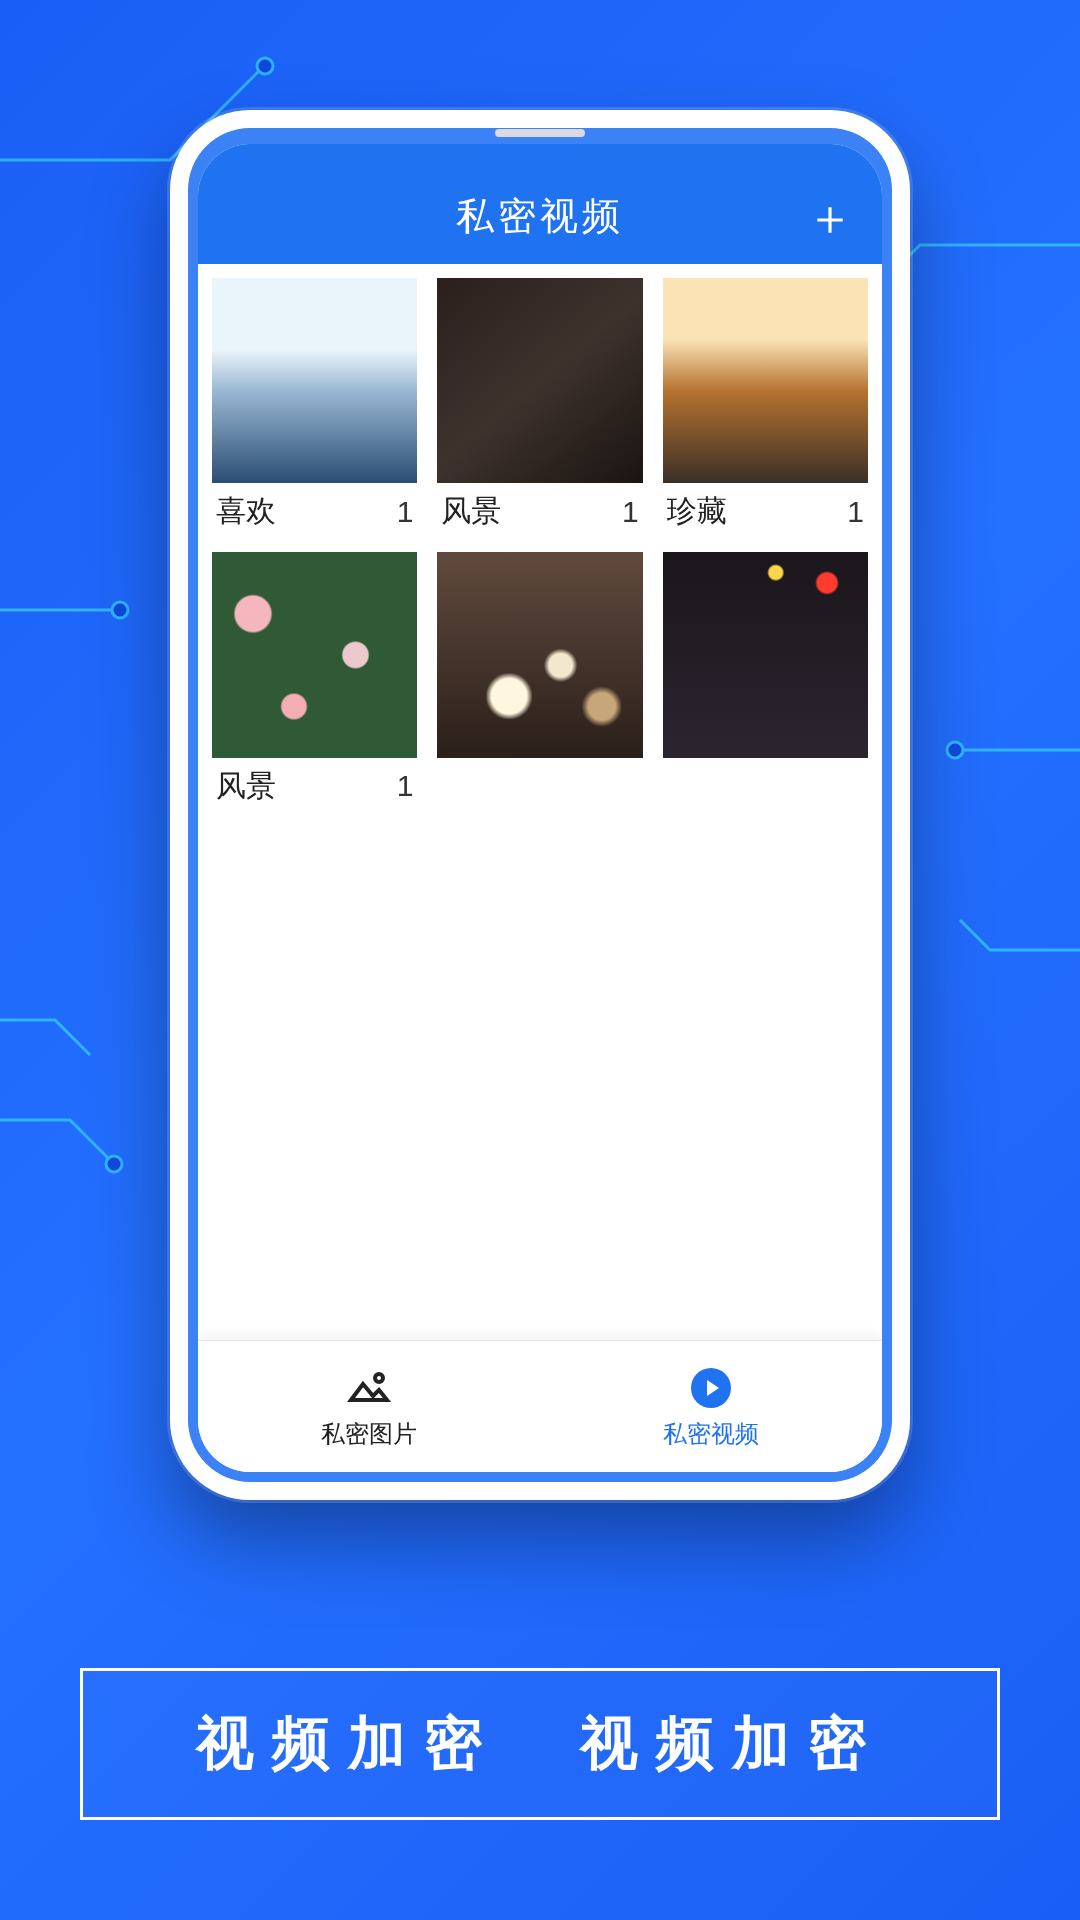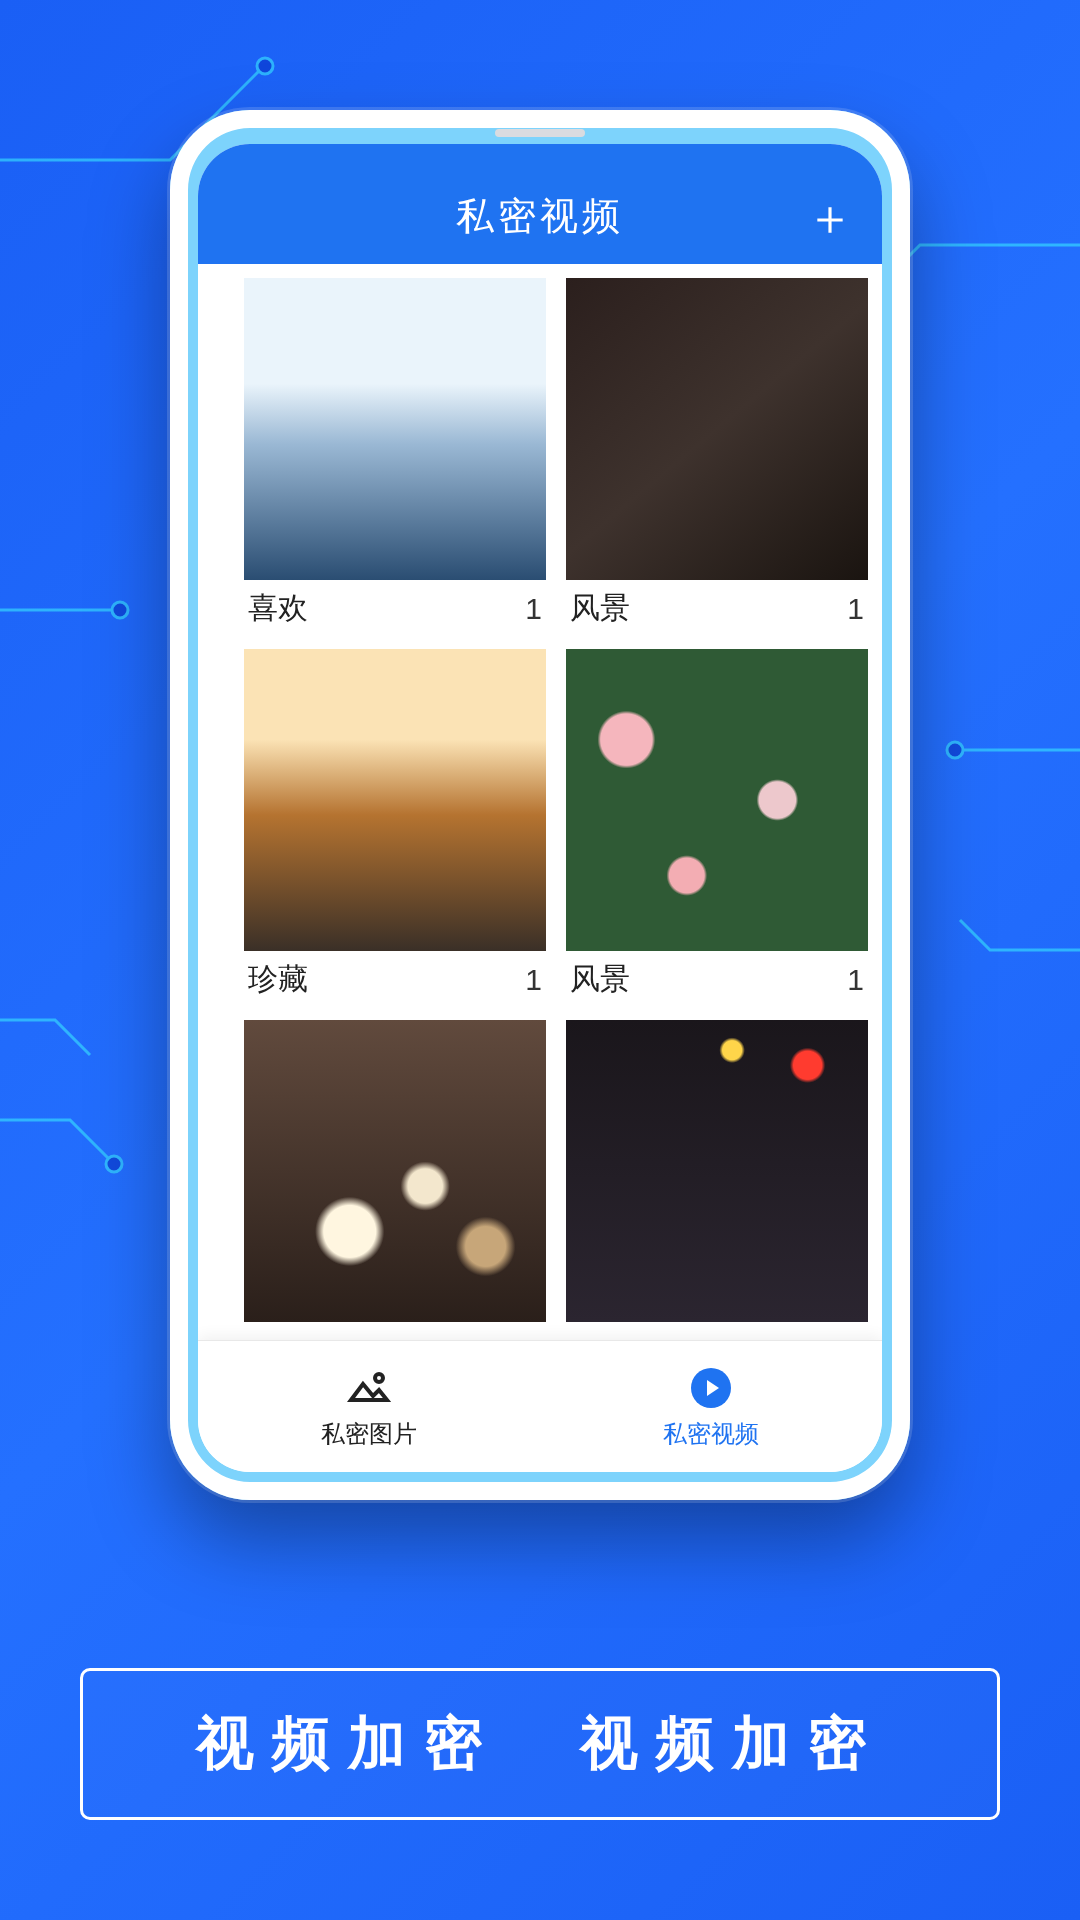--- a/index.html
+++ b/index.html
@@ -16,21 +16,21 @@
 .circuit svg { width: 100%; height: 100%; }
 
 
 .phone {
   position: absolute;
   left: 50%;
   top: 110px;
   transform: translateX(-50%);
   width: 740px;
   height: 1390px;
-  background: #7dd3fc;
+  background: #3b82f6;
   border-radius: 80px;
   box-shadow:
     0 0 0 3px rgba(255,255,255,.15),
     0 40px 80px rgba(0,0,0,.35),
     inset 0 0 0 18px #ffffff;
   padding: 34px 28px 28px;
   text-align: right;
 }
 .phone-top {
   position: absolute;
@@ -66,23 +66,22 @@
 }
 .add-btn svg { width: 38px; height: 38px; stroke: #fff; }
 
 .gallery {
   flex: 1;
   overflow: hidden;
   padding: 14px 14px 0;
 }
 .grid {
   display: grid;
-  grid-template-columns: 1fr 1fr;
+  grid-template-columns: 1fr 1fr 1fr;
   gap: 16px 20px;
-  margin-left: 32px;
 }
 .album { display: flex; flex-direction: column; }
 .thumb {
   width: 100%;
   aspect-ratio: 1/1;
   background: #888;
   position: relative;
   overflow: hidden;
 }
 .album-meta {
@@ -134,21 +133,21 @@
 .nav-item.active { color: #1f73f1; }
 .nav-item svg { width: 48px; height: 48px; }
 
 
 .promo {
   position: absolute;
   left: 50%; bottom: 100px;
   transform: translateX(-50%);
   width: 920px;
   border: 3px solid #fff;
-  border-radius: 10px;
+  border-radius: 0;
   padding: 34px 20px;
   display: flex;
   justify-content: center;
   gap: 80px;
   background: rgba(255,255,255,.02);
 }
 .promo span {
   color: #fff;
   font-size: 58px;
   font-weight: 600;

